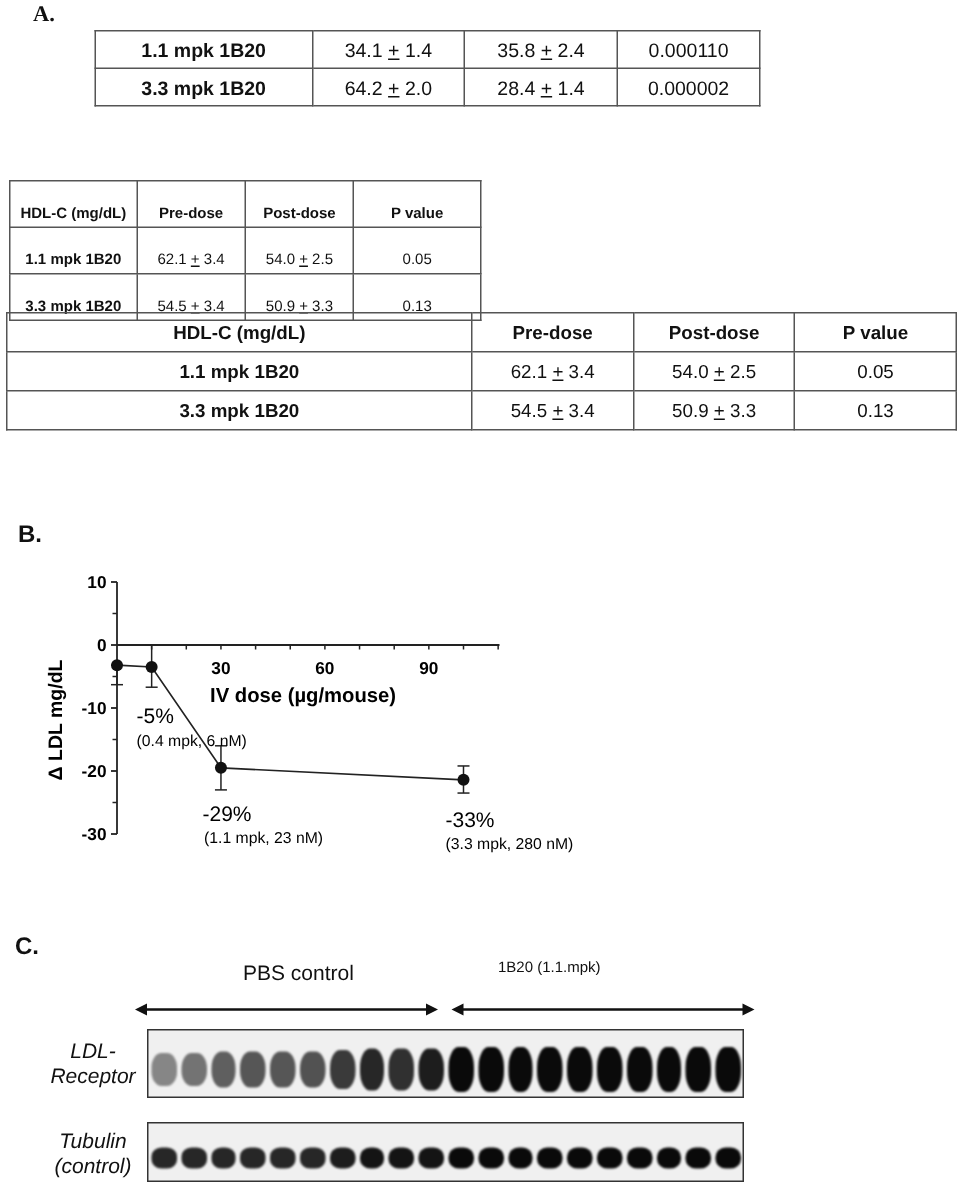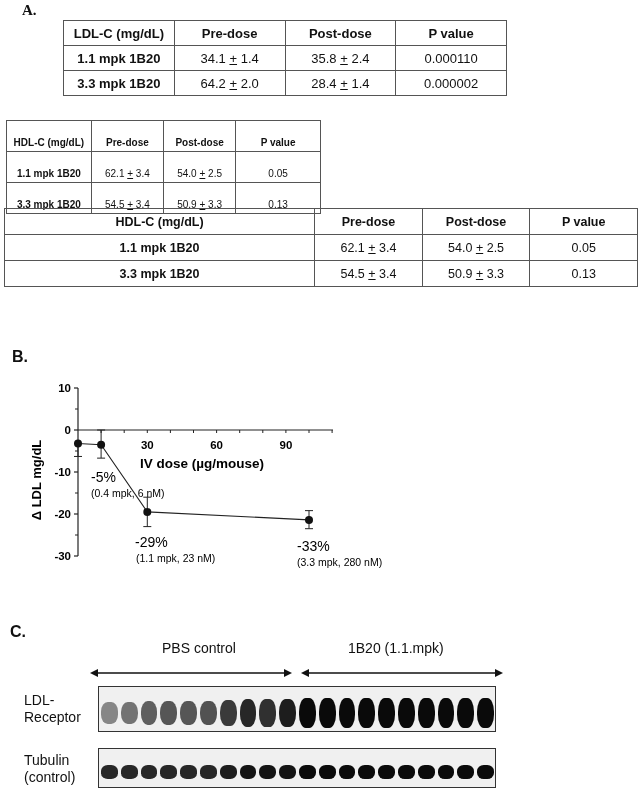--- a/index.html
+++ b/index.html
@@ -12,35 +12,29 @@
   table.tbl td.b { font-weight: bold; }
   .pm { text-decoration: underline; }
   #t1 { left: 63px; top: 20px; width: 444px; font-size: 13px; }
   #t1 td { height: 24px; vertical-align: middle; }
   #t2 { left: 6px; top: 120px; width: 315px; font-size: 10px; }
   #t2 td { height: 28px; line-height: 12px; padding-bottom: 2px; }
   #t3 { left: 4px; top: 208px; width: 634px; font-size: 12.5px; }
   #t3 td { height: 25px; vertical-align: middle; }
   svg text { font-family: "Liberation Sans", sans-serif; }
   .blot { position: absolute; border: 1.5px solid #333; background: #f0f0f0; overflow: hidden; }
-  .lane-label { position: absolute; font-size: 14px; text-align: left; line-height: 17px; }
+  .lane-label { position: absolute; font-size: 14px; text-align: center; line-height: 17px; font-style: italic; }
 </style>
 </head>
 <body>
 
 <div class="panel-label" style="left:22px;top:2px;">A.</div>
 
 <table class="tbl" id="t1">
   <tbody>
-      <tr>
-    <td class="b" style="width:25%">LDL-C (mg/dL)</td>
-    <td class="b" style="width:25%">Pre-dose</td>
-    <td class="b" style="width:25%">Post-dose</td>
-    <td class="b" style="width:25%">P value</td>
-  </tr>
   <tr>
     <td class="b">1.1 mpk 1B20</td>
     <td><span>34.1</span> <span class="pm">+</span> <span>1.4</span></td>
     <td><span>35.8</span> <span class="pm">+</span> <span>2.4</span></td>
     <td>0.000110</td>
   </tr>
   <tr>
     <td class="b">3.3 mpk 1B20</td>
     <td><span>64.2</span> <span class="pm">+</span> <span>2.0</span></td>
     <td><span>28.4</span> <span class="pm">+</span> <span>1.4</span></td>
@@ -159,21 +153,21 @@
   <text x="91" y="497" font-size="10.5">(0.4 mpk, 6 nM)</text>
   <text x="135" y="547" font-size="14">-29%</text>
   <text x="136" y="562" font-size="10.5">(1.1 mpk, 23 nM)</text>
   <text x="297" y="551" font-size="14">-33%</text>
   <text x="297" y="566" font-size="10.5">(3.3 mpk, 280 nM)</text>
 </svg>
 
 <div class="panel-label sans" style="left:10px;top:623px;font-size:16px;">C.</div>
 
 <div class="abs" style="left:162px;top:640px;font-size:14px;">PBS control</div>
-<div class="abs" style="left:348px;top:640px;font-size:14px;">1B20 (1.1.mpk)</div>
+<div class="abs" style="left:332px;top:640px;font-size:10px;">1B20 (1.1.mpk)</div>
 
 <svg class="abs" style="left:90px;top:666px;" width="420" height="14">
   <line x1="4" y1="7" x2="198" y2="7" stroke="#111" stroke-width="1.6"></line>
   <polygon points="0,7 8,3 8,11" fill="#111"></polygon>
   <polygon points="202,7 194,3 194,11" fill="#111"></polygon>
   <line x1="215" y1="7" x2="409" y2="7" stroke="#111" stroke-width="1.6"></line>
   <polygon points="211,7 219,3 219,11" fill="#111"></polygon>
   <polygon points="413,7 405,3 405,11" fill="#111"></polygon>
 </svg>
 

